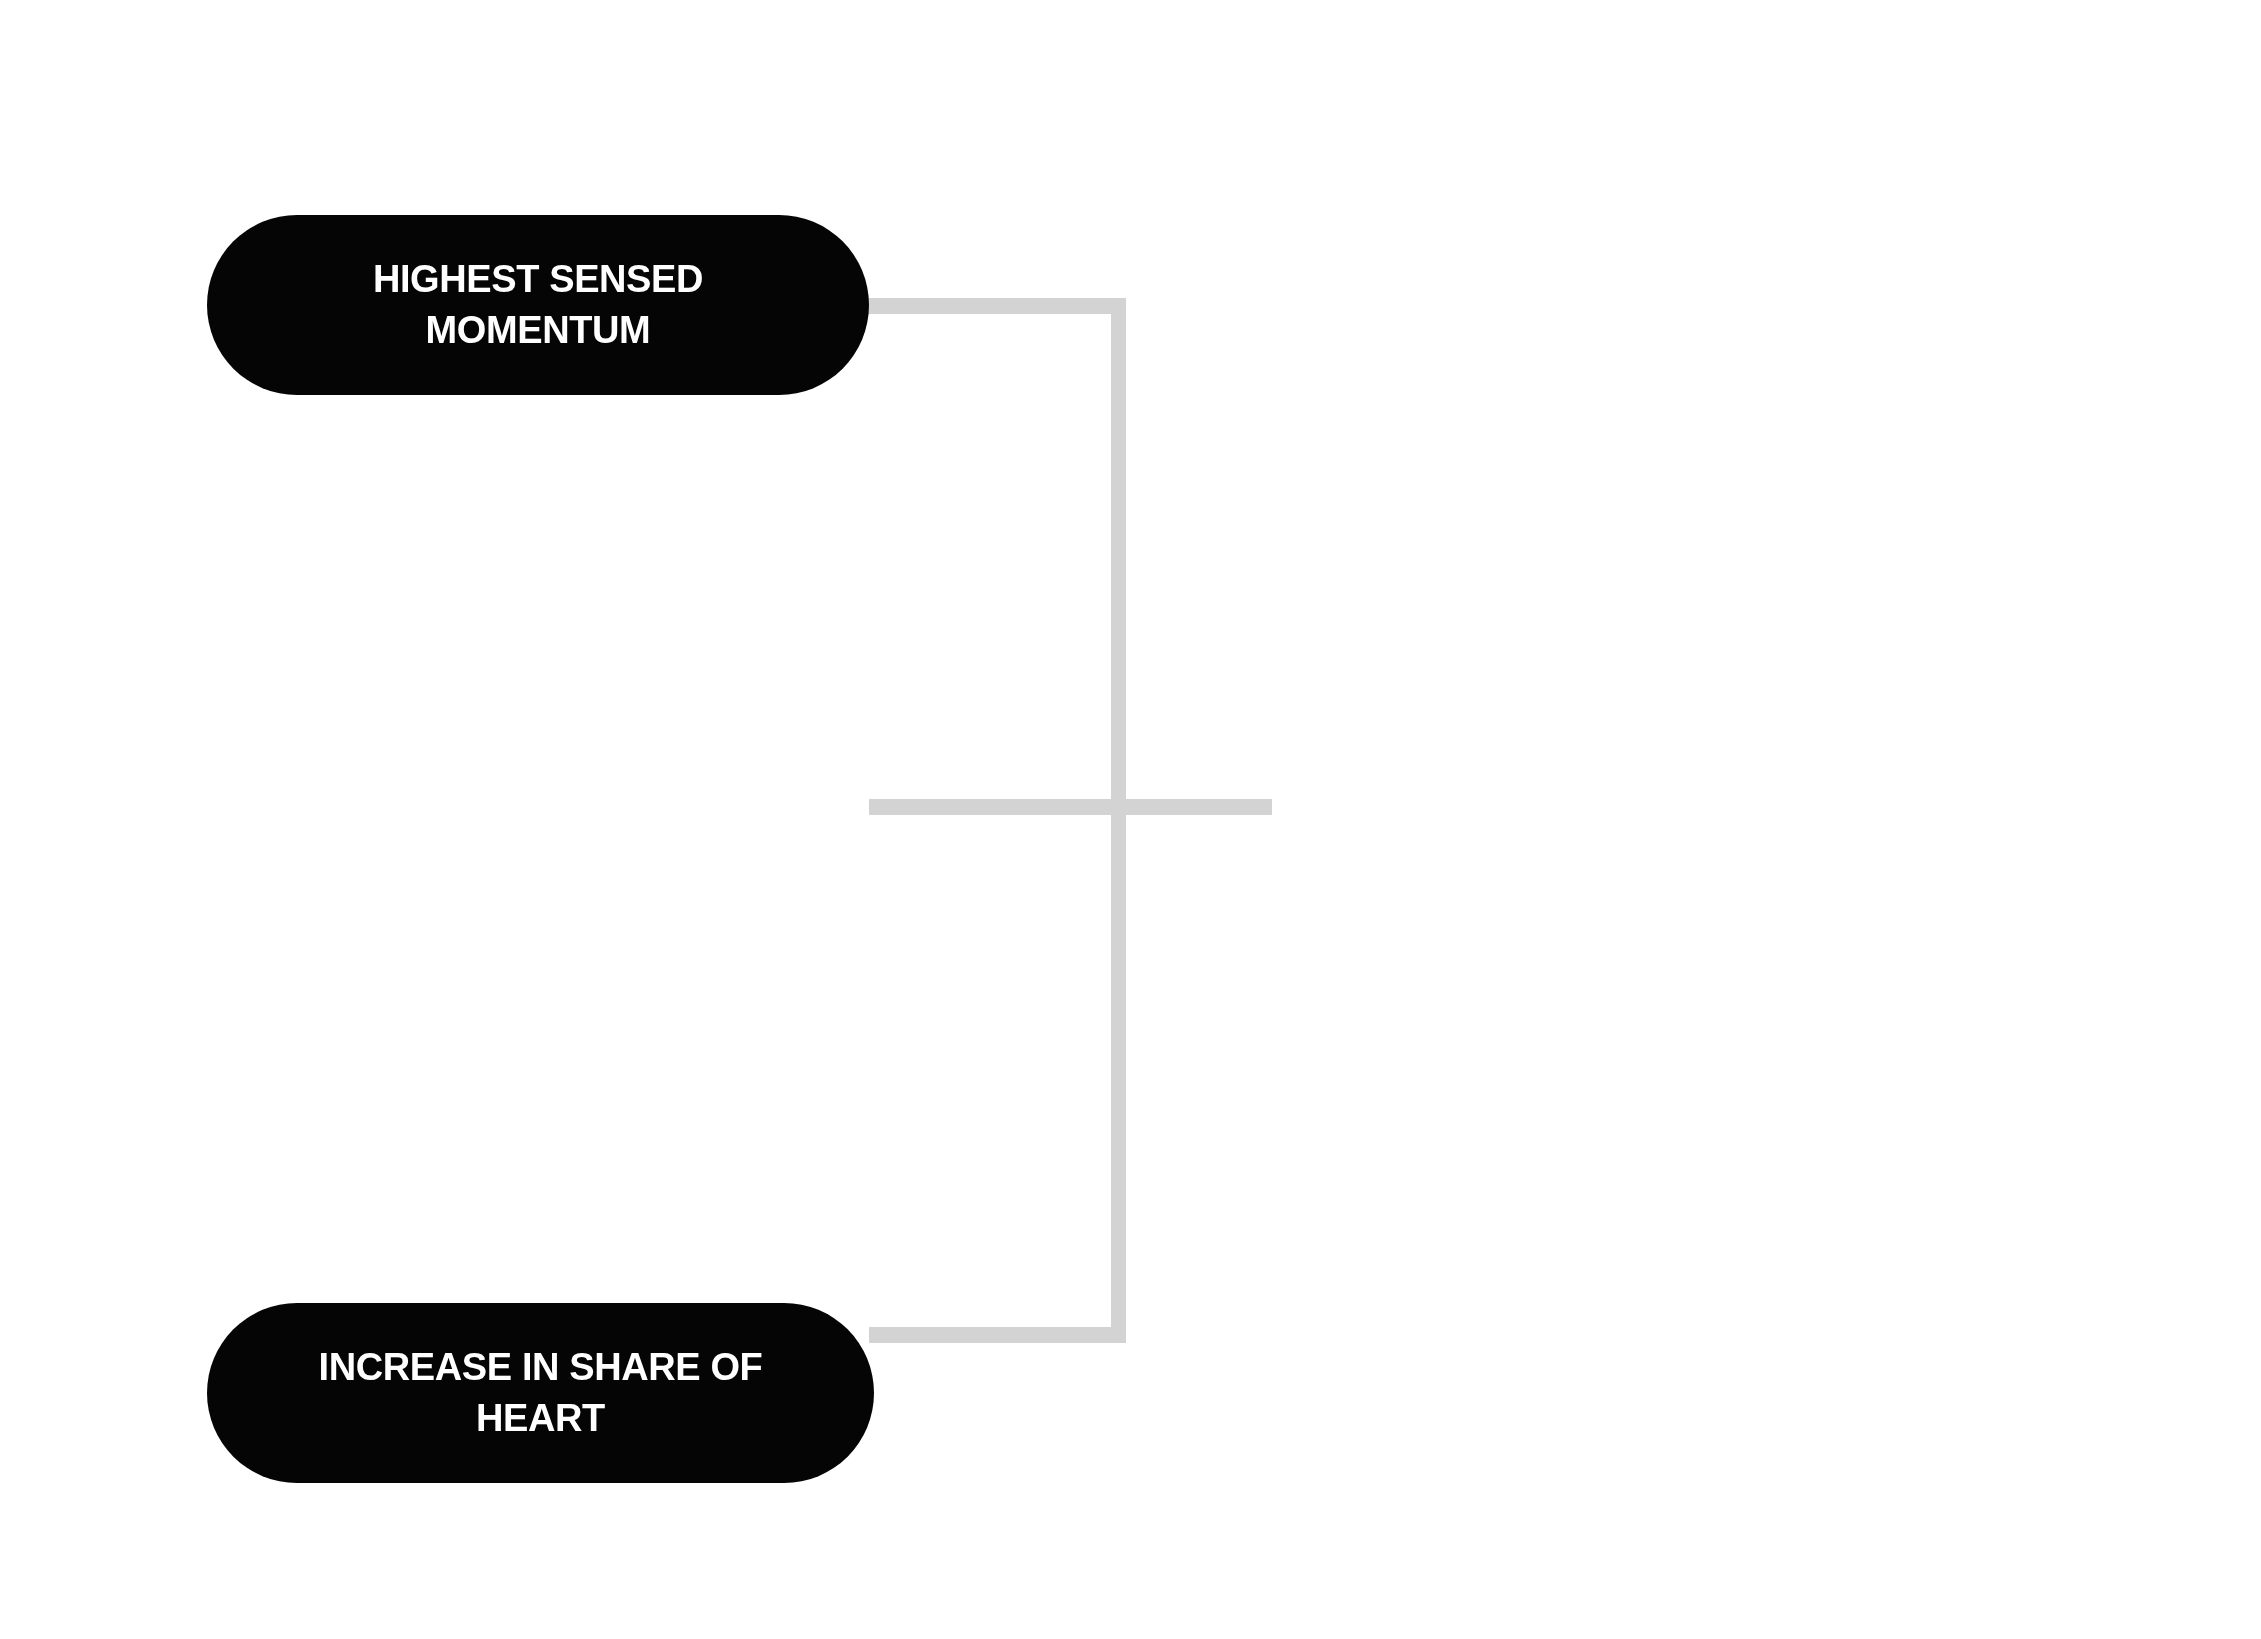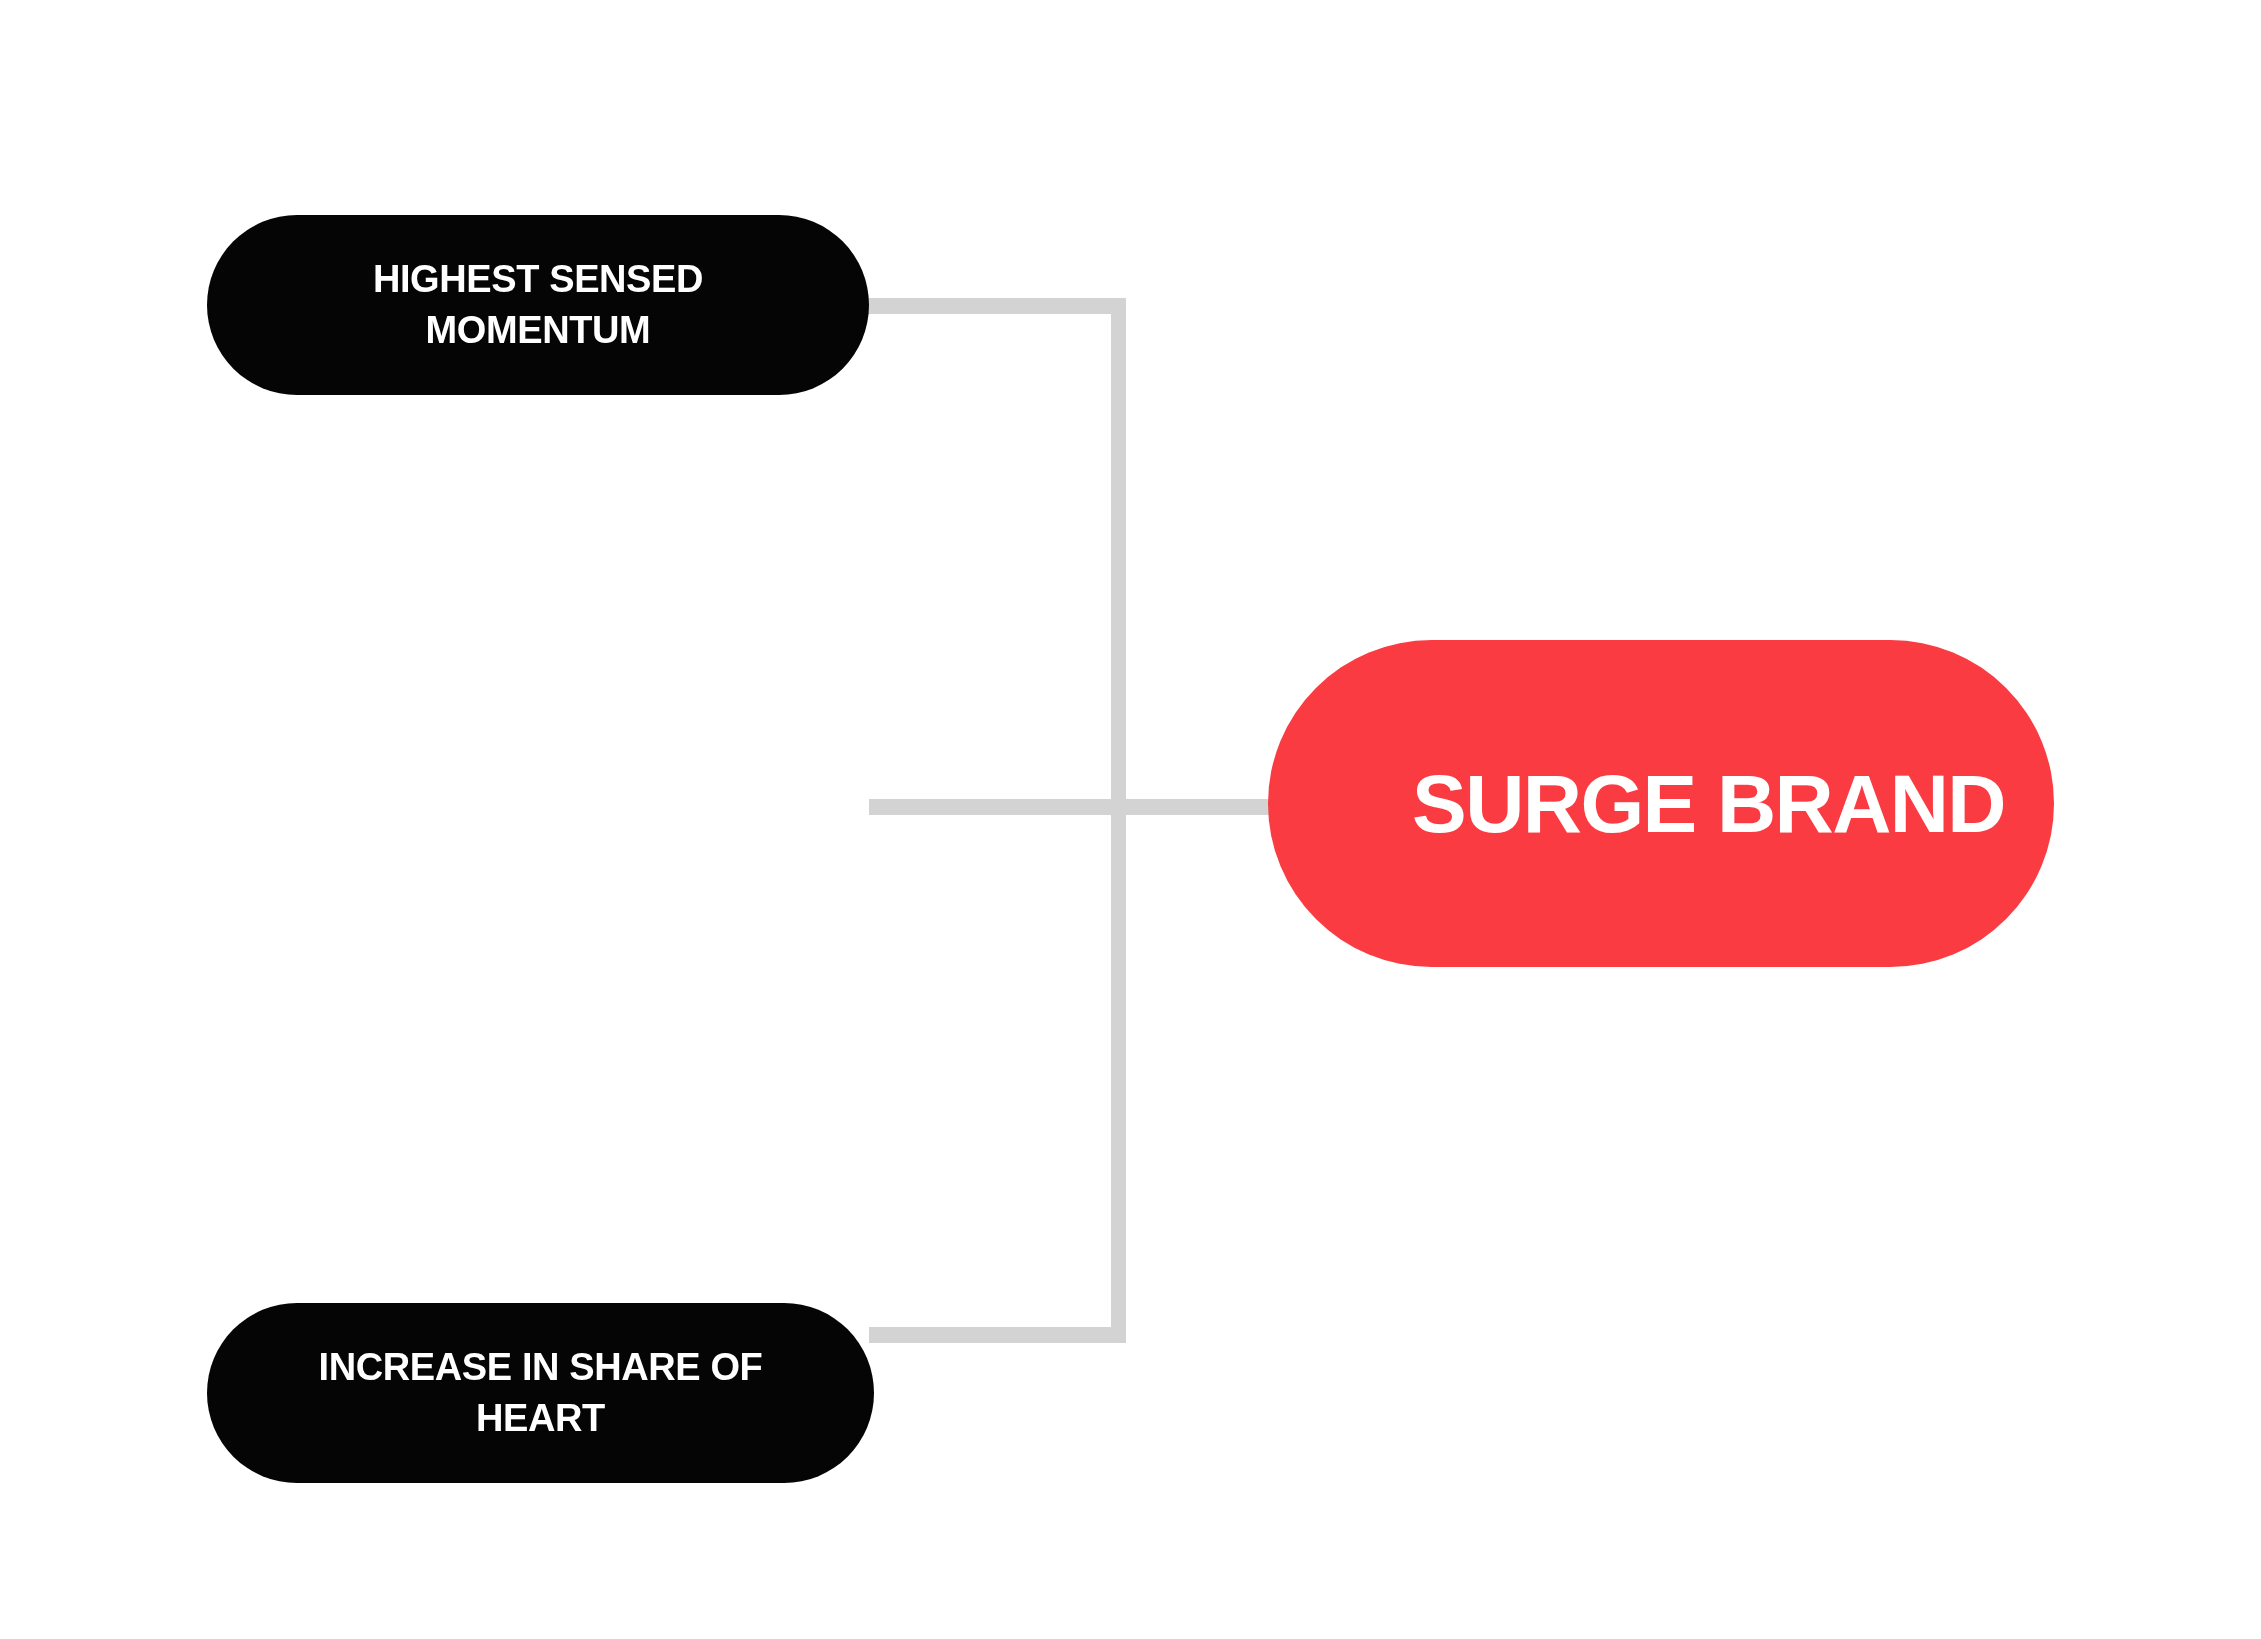--- a/index.html
+++ b/index.html
@@ -16,21 +16,21 @@
     font-family: "Liberation Sans", sans-serif;
   }
   .connector {
     position: absolute;
     background: var(--connector, #d3d3d3);
   }
   .node {
     position: absolute;
     display: flex;
     align-items: center;
-    justify-content: flex-end;
+    justify-content: flex-start;
     text-align: center;
     box-sizing: border-box;
     color: var(--text, #ffffff);
     font-weight: bold;
     text-transform: uppercase;
   }
   .node-black {
     background: var(--node, #050505);
     border-radius: 101px;
     font-size: 38px;
@@ -67,18 +67,15 @@
 
   <div class="node node-black" id="node-1">
     <span>HIGHEST SENSED MOMENTUM</span>
   </div>
 
 
   <div class="node node-black" id="node-3">
     <span>INCREASE IN SHARE OF HEART</span>
   </div>
 
-  <div class="node node-root" id="node-root">
-    <span>SURGE BRAND</span>
-  </div>
 
 </div>
 
 
 </body></html>

